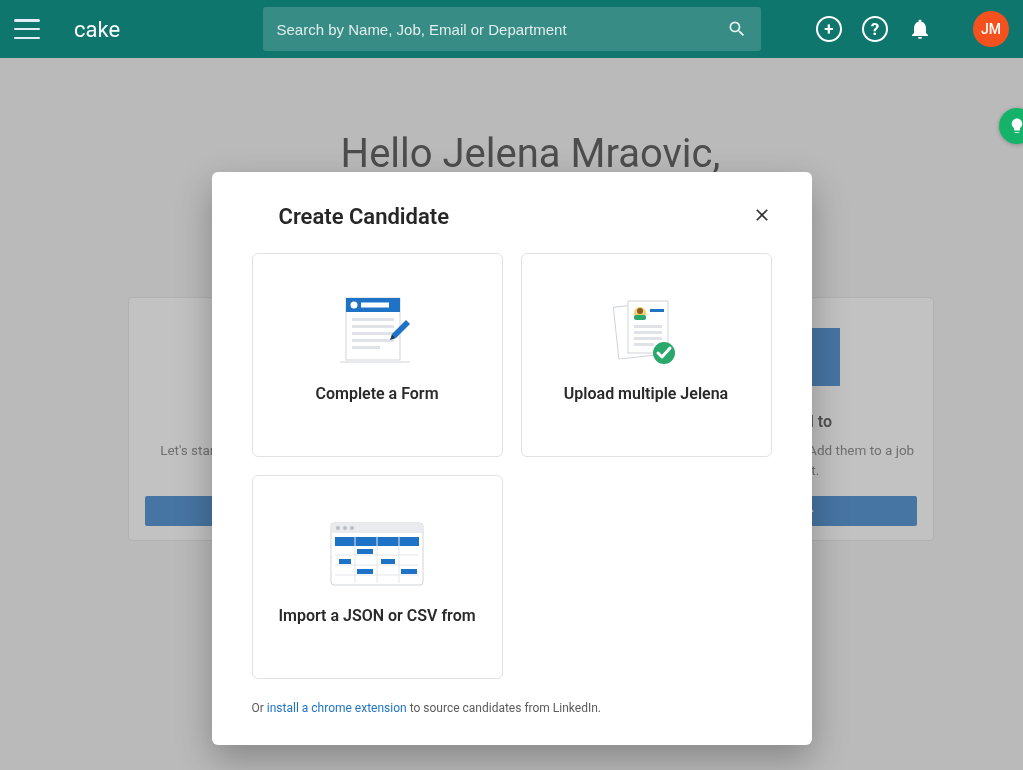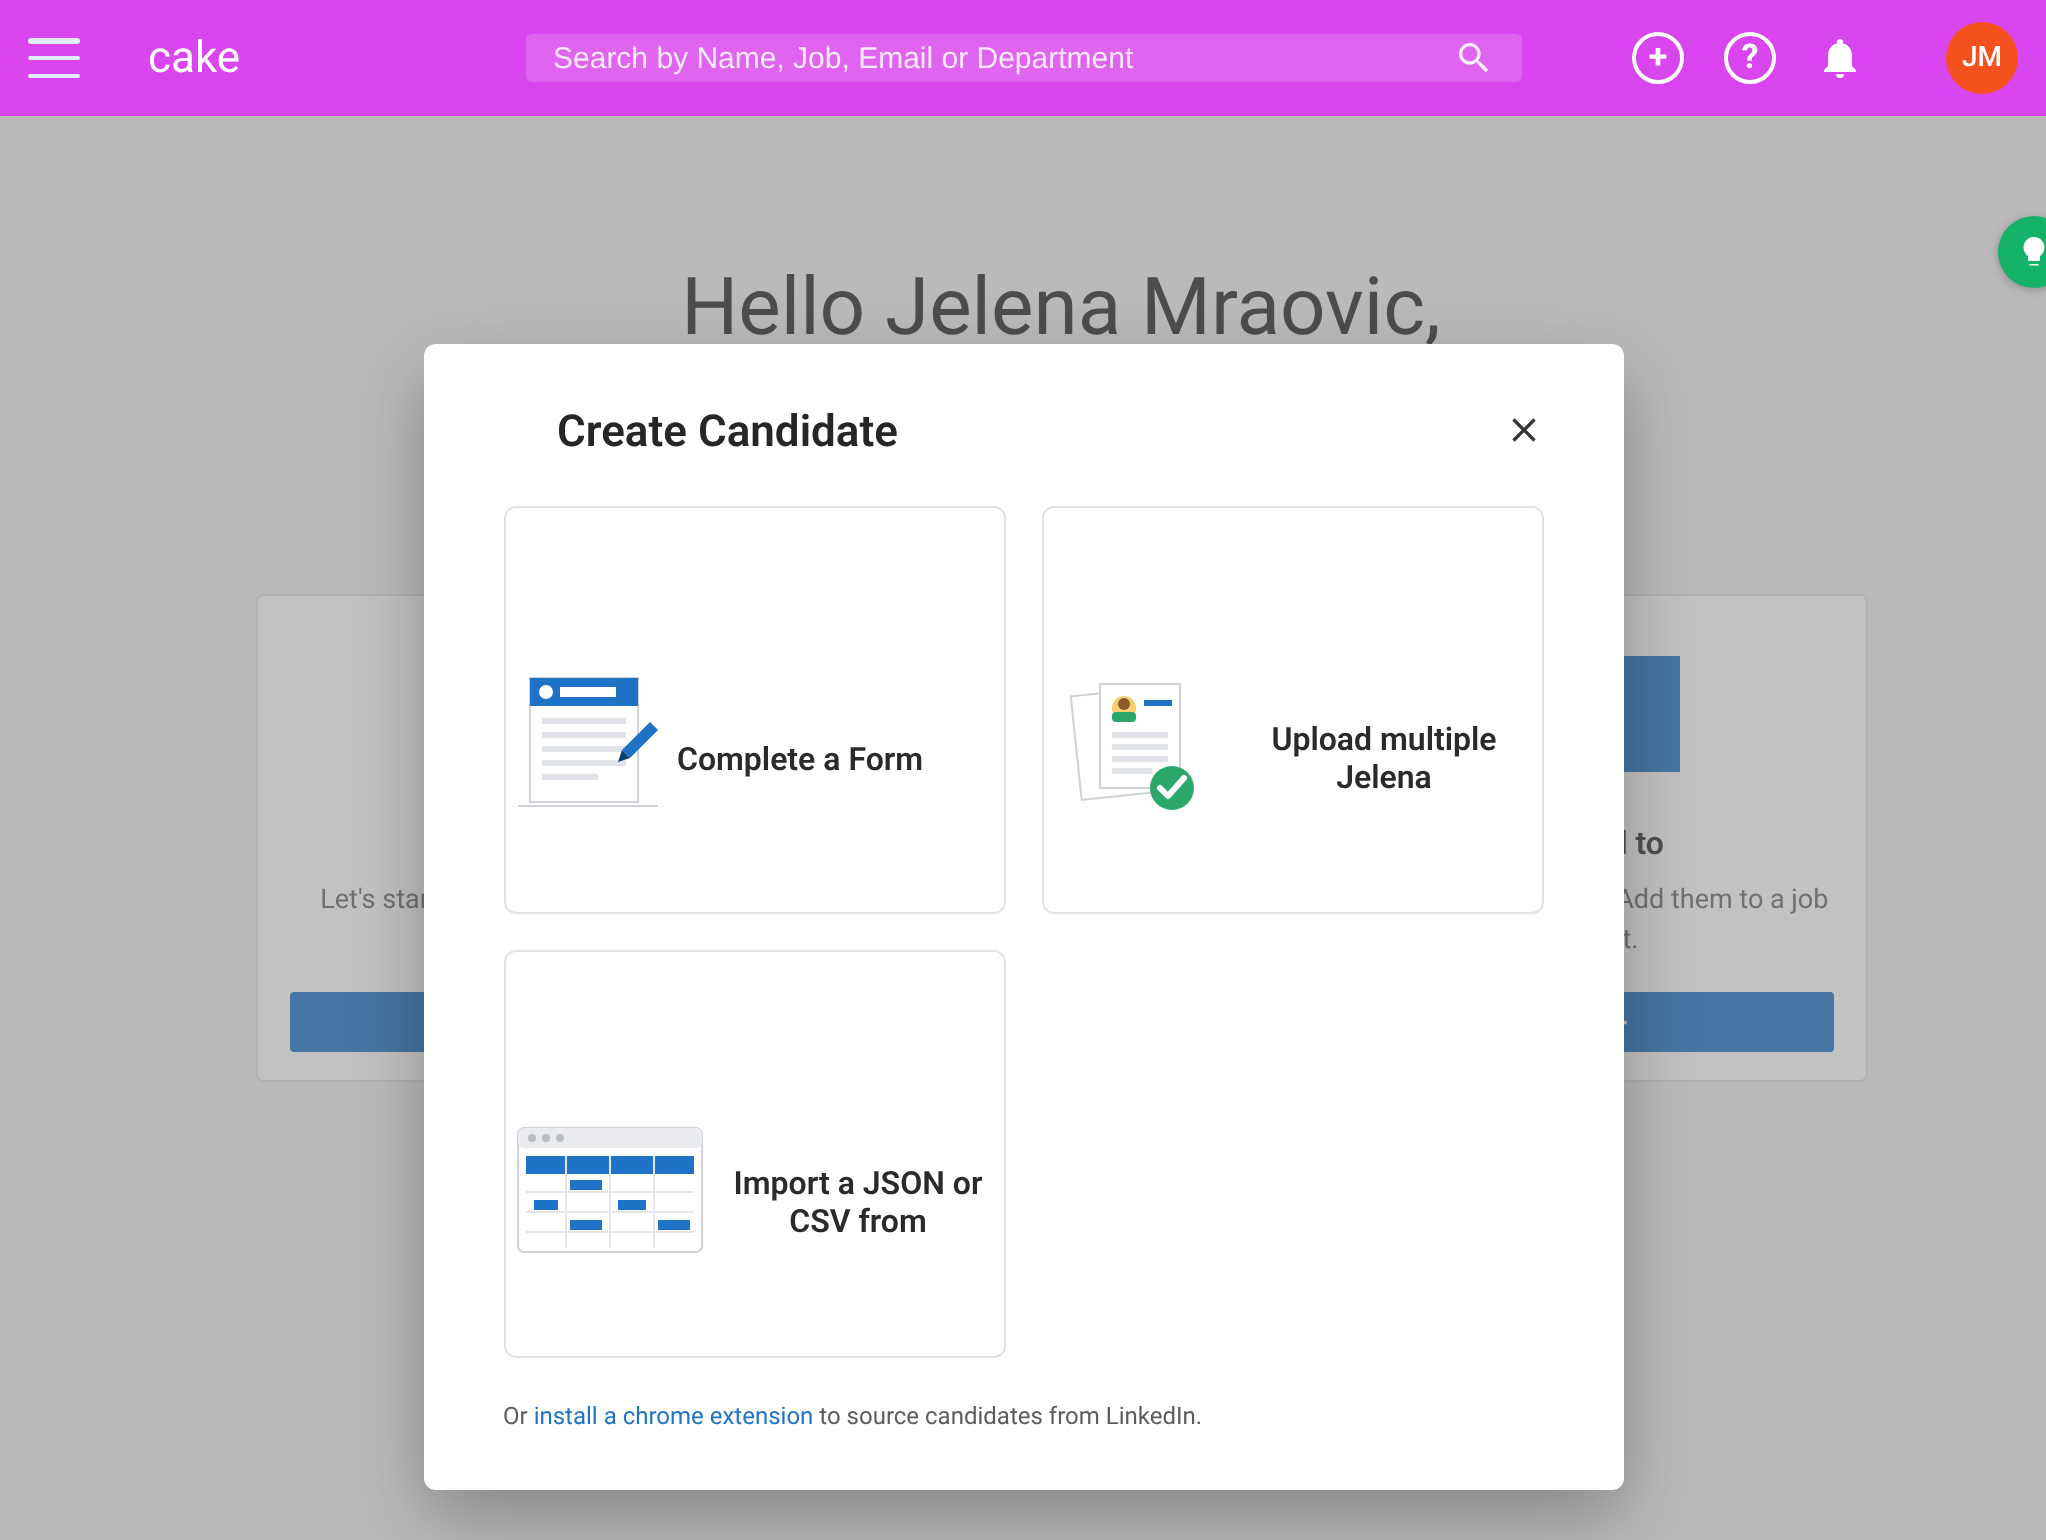--- a/index.html
+++ b/index.html
@@ -2,30 +2,30 @@
 <html><head>
 <meta charset="utf-8">
 <style>
   * { box-sizing: border-box; margin: 0; padding: 0; }
   html, body { width: 1023px; height: 770px; font-family: -apple-system, BlinkMacSystemFont, "Segoe UI", Roboto, Arial, sans-serif; overflow: hidden; }
   body { background: #f1f1f1; position: relative; }
 
   
   .topbar {
     height: 58px;
-    background: #d946ef;
+    background: #0f766e;
     display: flex; align-items: center; padding: 0 14px;
     color: #fff; position: relative;
   }
   .hamburger { width: 26px; height: 20px; display: flex; flex-direction: column; justify-content: space-between; cursor: pointer; margin-right: 34px; }
   .hamburger span { height: 2.5px; background: #e2ecf7; border-radius: 2px; }
   .brand { font-size: 22px; color: #fff; font-weight: 400; }
   .searchbox {
     position: absolute; left: 50%; transform: translateX(-50%);
-    width: 498px; height: 24px; background: rgba(255,255,255,0.17);
+    width: 498px; height: 44px; background: rgba(255,255,255,0.17);
     border-radius: 3px; display: flex; align-items: center; padding: 0 14px;
   }
   .searchbox input {
     flex: 1; background: transparent; border: none; outline: none;
     color: #fff; font-size: 15px;
   }
   .searchbox input::placeholder { color: rgba(255,255,255,0.85); }
   .search-icon { width: 20px; height: 20px; fill: #fff; opacity: .9; }
   .top-right { margin-left: auto; display: flex; align-items: center; gap: 20px; }
   .icon-btn { width: 24px; height: 24px; fill: #fff; cursor: pointer; display:flex; align-items:center; justify-content:center; }
@@ -74,21 +74,21 @@
     width: 600px; background:#fff; border-radius: 6px;
     box-shadow: 0 14px 36px rgba(0,0,0,.28);
     padding: 32px 40px 30px;
   }
   .modal-head { display:flex; align-items:center; justify-content:space-between; margin-bottom: 24px; margin-left: 27px; }
   .modal-title { font-size: 22px; font-weight: 600; color:#262626; }
   .close { cursor:pointer; font-size: 24px; color:#333; line-height:1; }
   .option-grid { display:grid; grid-template-columns: 1fr 1fr; gap: 18px; }
   .option {
     border:1px solid #e2e2e2; border-radius:6px; height: 204px;
-    display:flex; flex-direction:row; align-items:center; justify-content:flex-start;
+    display:flex; flex-direction:column; align-items:center; justify-content:flex-start;
     padding-top: 38px; cursor:pointer; transition: box-shadow .12s;
   }
   .option .glyph { height: 82px; display:flex; align-items:center; justify-content:center; }
   .option .label { font-size: 16px; font-weight: 600; color:#2a2a2a; margin-top: 10px; text-align:center; }
   .modal-foot { margin-top: 22px; font-size: 12px; color:#5c5c5c; }
   .modal-foot a { color:#1f73c7; text-decoration:none; }
 </style>
 </head>
 <body>
 

